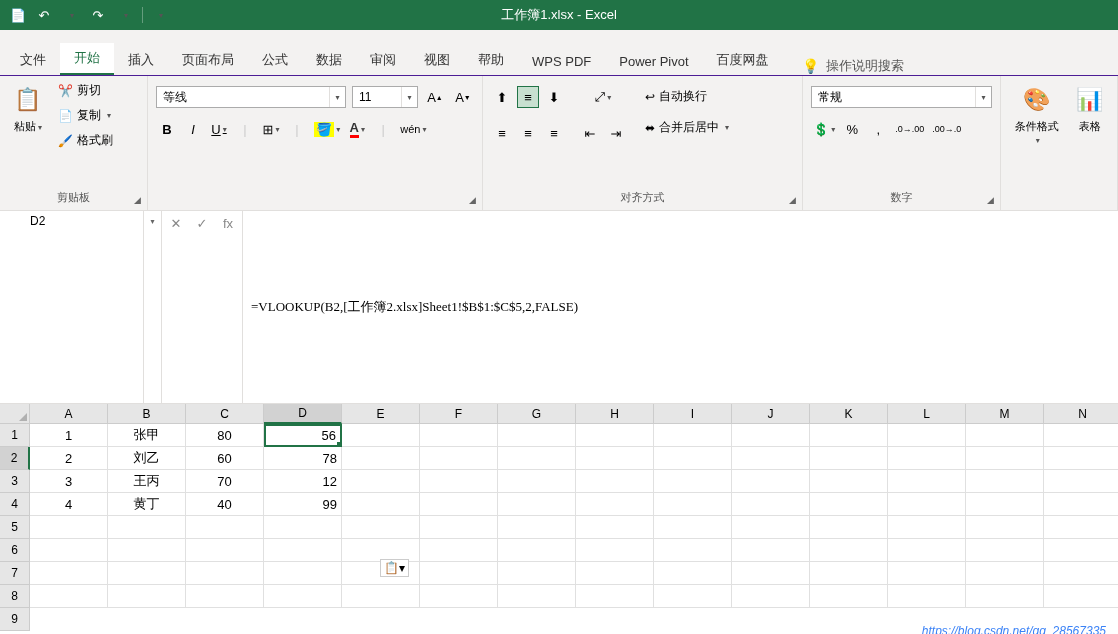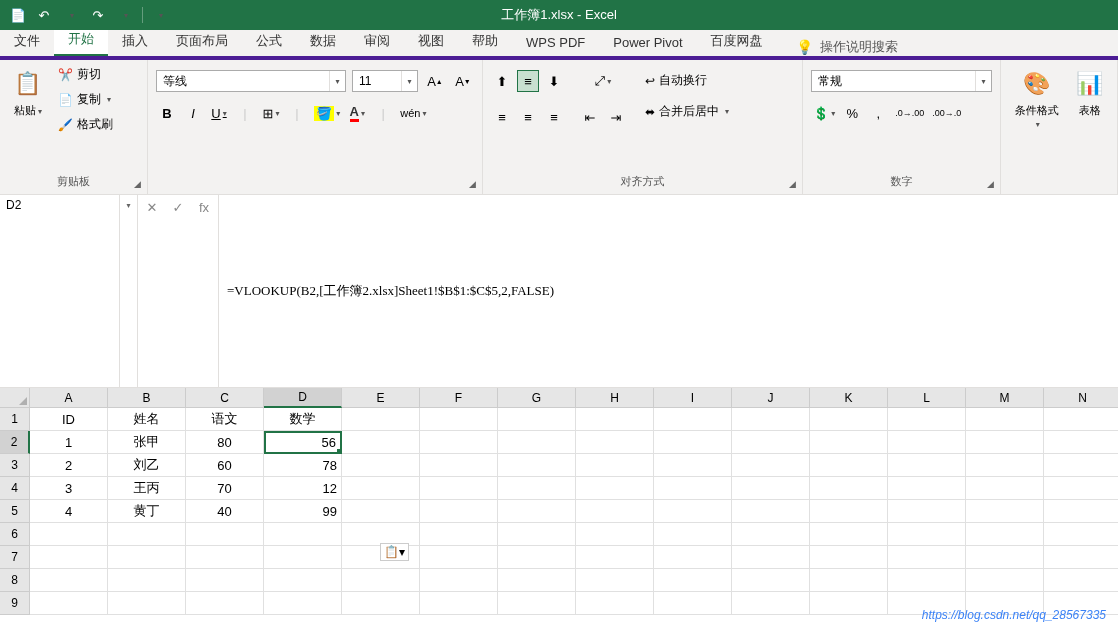--- a/index.html
+++ b/index.html
@@ -6,21 +6,21 @@
     body { font-family: "Microsoft YaHei", "Segoe UI", sans-serif; font-size: 12px; background: #fff; overflow: hidden; width: 1118px; height: 634px; }
     
     
     .title-bar { height: 30px; background: #217346; display: flex; align-items: center; color: white; position: relative; }
     .qat { display: flex; align-items: center; gap: 6px; padding: 0 8px; }
     .qat-icon { width: 20px; height: 20px; display: flex; align-items: center; justify-content: center; font-size: 13px; cursor: pointer; }
     .qat-sep { width: 1px; height: 16px; background: rgba(255,255,255,0.3); }
     .title-text { position: absolute; left: 50%; transform: translateX(-50%); font-size: 13px; }
     
     
-    .ribbon-tabs { height: 30px; background: #f3f2f1; display: flex; align-items: flex-end; border-bottom: 4px solid #4c1d95; padding: 0 0; }
+    .ribbon-tabs { height: 46px; background: #f3f2f1; display: flex; align-items: flex-end; border-bottom: 1px solid #4c1d95; padding: 0 6px; }
     .tab { padding: 6px 14px; font-size: 13px; cursor: pointer; color: #333; }
     .tab.active { background: #fff; color: #217346; border-bottom: 2px solid #217346; font-weight: 500; }
     .tell-me { margin-left: 20px; display: flex; align-items: center; gap: 6px; color: #555; font-size: 13px; }
     .bulb { font-size: 14px; }
     
     
     .ribbon { height: 135px; background: #f3f2f1; display: flex; border-bottom: 1px solid #e1dfdd; }
     .group { border-right: 1px solid #e1dfdd; padding: 4px 8px 2px; display: flex; flex-direction: column; justify-content: space-between; position: relative; }
     .group-label { text-align: center; font-size: 11px; color: #555; padding: 2px 0 3px; display: flex; align-items: center; justify-content: center; gap: 8px; }
     .group-content { flex: 1; display: flex; align-items: flex-start; gap: 6px; }
@@ -37,21 +37,21 @@
     .combo { display: flex; align-items: center; border: 1px solid #ababab; background: #fff; height: 22px; }
     .combo-input { border: none; outline: none; padding: 0 6px; font-size: 12px; flex: 1; min-width: 0; }
     .combo-btn { width: 16px; display: flex; align-items: center; justify-content: center; font-size: 8px; cursor: pointer; color: #555; border-left: 1px solid #e1dfdd; height: 100%; }
     
     .icon-row { display: flex; gap: 4px; }
     .icon-btn { min-width: 22px; height: 22px; display: flex; align-items: center; justify-content: center; cursor: pointer; font-size: 13px; padding: 0 2px; }
     .icon-btn.active { background: #c8e0d0; border: 1px solid #217346; }
     
     
     .formula-bar { height: 193px; display: flex; border-bottom: 1px solid #e1dfdd; }
-    .name-box { width: 120px; border-right: 1px solid #e1dfdd; display: flex; align-items: flex-start; }
+    .name-box { width: 120px; border-right: 1px solid #e1dfdd; display: flex; align-items: flex-start; margin-left: 24px; }
     .name-input { border: none; outline: none; padding: 3px 6px; width: 100%; font-size: 12px; }
     .fx-controls { display: flex; align-items: flex-start; padding: 2px 4px; border-right: 1px solid #e1dfdd; gap: 6px; }
     .fx-btn { width: 20px; height: 20px; display: flex; align-items: center; justify-content: center; cursor: pointer; color: #888; font-size: 13px; }
     .fx-label { font-size: 13px; }
     .formula-input { flex: 1; border: none; outline: none; padding: 3px 8px; font-size: 13px; font-family: "Segoe UI"; }
     .name-dd { width: 18px; display:flex; align-items:flex-start; justify-content:center; padding-top:6px; font-size:8px; color:#666; border-right:1px solid #e1dfdd; cursor:pointer; }
     
     
     .sheet-area { display: flex; flex: 1; height: calc(634px - 30px - 30px - 135px - 193px); }
     .select-all { height: 20px; border-right: 1px solid #ccc; border-bottom: 1px solid #ccc; background: #e6e6e6; display: flex; align-items: flex-end; justify-content: flex-end; cursor: pointer; }
@@ -294,36 +294,20 @@
         <div class="col-header">H</div>
         <div class="col-header">I</div>
         <div class="col-header">J</div>
         <div class="col-header">K</div>
         <div class="col-header">L</div>
         <div class="col-header">M</div>
         <div class="col-header">N</div>
       </div>
     <div class="grid-rows" id="grid-rows">
         <div class="data-row">
-          <div class="cell center">ID</div>
-          <div class="cell center">姓名</div>
-          <div class="cell center">语文</div>
-          <div class="cell center">数学</div>
-          <div class="cell"></div>
-          <div class="cell"></div>
-          <div class="cell"></div>
-          <div class="cell"></div>
-          <div class="cell"></div>
-          <div class="cell"></div>
-          <div class="cell"></div>
-          <div class="cell"></div>
-          <div class="cell"></div>
-          <div class="cell"></div>
-        </div>
-        <div class="data-row">
           <div class="cell center">
             <span>1</span>
           </div>
           <div class="cell center">
             <span>张甲</span>
           </div>
           <div class="cell center">
             <span>80</span>
           </div>
           <div class="cell right selected">

